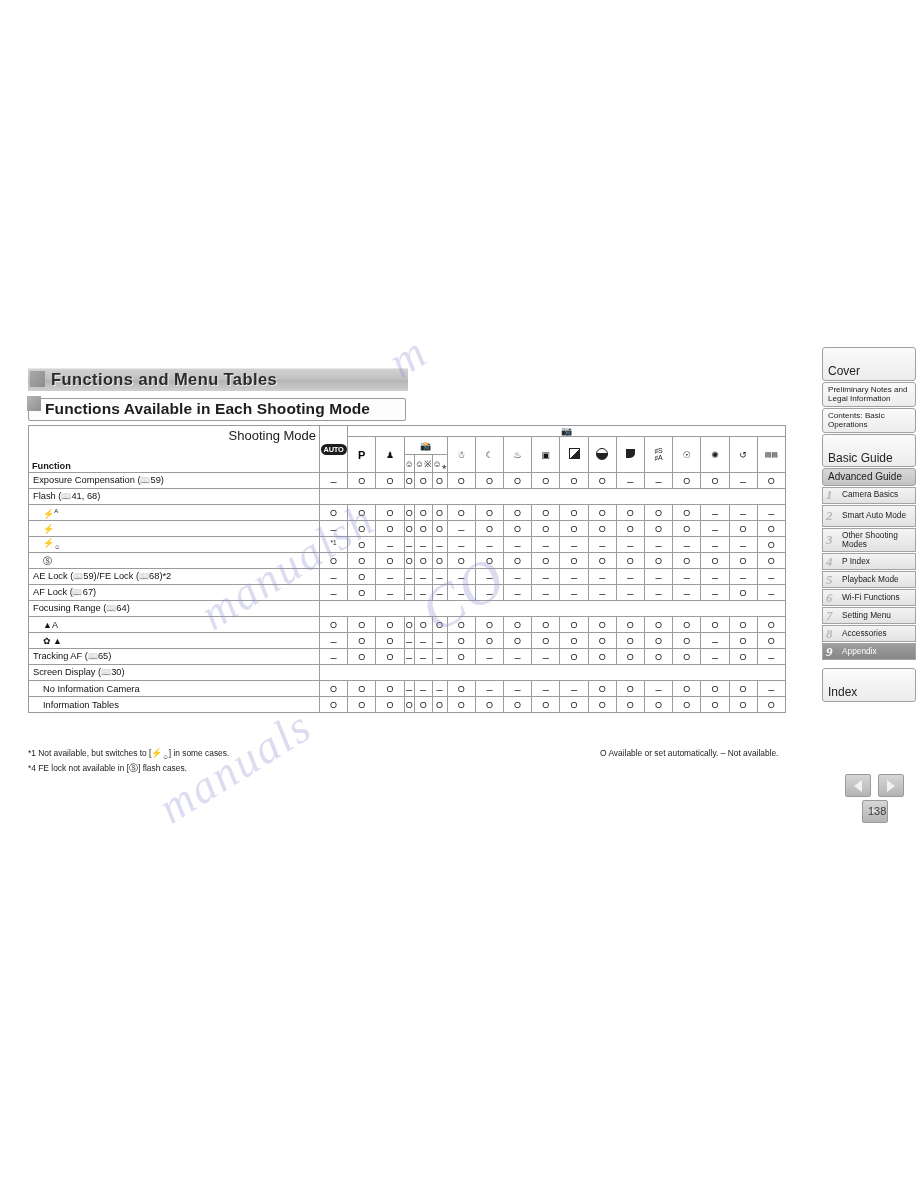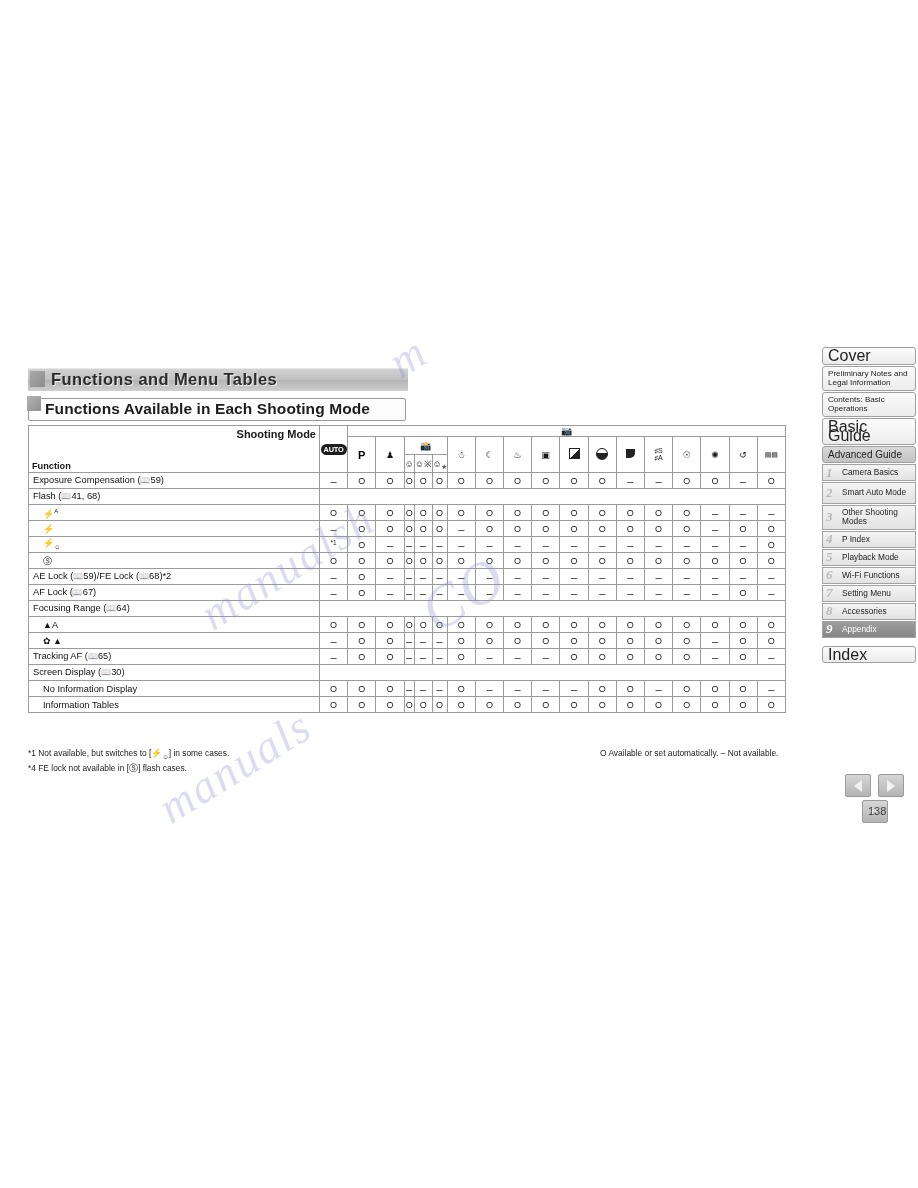--- a/index.html
+++ b/index.html
@@ -82,21 +82,21 @@
   
   .corner{
     width:290px;height:44px;
     position:relative;
     background:
       linear-gradient(to bottom right, #e9e9e9 0%, #e9e9e9 49.6%, #ffffff 49.6%, #ffffff 50.6%, #f6f6f6 50.6%, #f6f6f6 100%);
     border:1px solid #9b9b9b !important;
   }
   .corner .shoot{
     position:absolute;right:3px;top:2px;
-    font-size:11px;font-weight:bold;color:#1a1a1a;
+    font-size:13px;font-weight:normal;color:#1a1a1a;
   }
   .corner .func{
     position:absolute;left:3px;bottom:1px;
     font-size:9.2px;font-weight:bold;color:#1a1a1a;
   }
 
   
   .hcell{
     width:27.2px;height:44px;
     text-align:center;
@@ -152,21 +152,21 @@
     border-radius:3px;
     background:linear-gradient(to bottom,#fbfbfb,#ececec);
     margin-bottom:1px;
     font-size:8.1px;
     color:#222;
     padding:2px 3px 2px 5px;
     line-height:9.5px;
     min-height:13px;
   }
   .nav-item.two{min-height:22px;}
-  .nav-item.big{font-size:16px;padding:3px 3px 3px 5px;min-height:16px;}
+  .nav-item.big{font-size:12px;padding:19px 3px 3px 5px;min-height:16px;}
   .nav-item.adv{
     font-size:10px;padding:3px 3px 3px 5px;min-height:17px;
     background:linear-gradient(to bottom,#d8d8d8,#c2c2c2);
   }
   .nav-chap{
     position:relative;box-sizing:border-box;
     border:1px solid #a3a3a3;
     background:linear-gradient(to bottom,#f4f4f4,#e2e2e2);
     margin-bottom:1px;
     min-height:17px;
@@ -498,21 +498,21 @@
           <td class="dcell">O</td>
           <td class="dcell dash">–</td>
           <td class="dcell">O</td>
           <td class="dcell dash">–</td>
         </tr>
         <tr>
           <td class="lbl">Screen Display (<span class="ic" style="font-size:8px;color:#9a9a9a">📖</span>30)</td>
           <td colspan="18" class="dcell"></td>
         </tr>
         <tr>
-          <td class="lbl indent">No Information Display</td>
+          <td class="lbl indent">No Information Camera</td>
           <td class="dcell">O</td>
           <td class="dcell">O</td>
           <td class="dcell">O</td>
           <td class="dcell dash">–</td>
           <td class="dcell dash">–</td>
           <td class="dcell dash">–</td>
           <td class="dcell">O</td>
           <td class="dcell dash">–</td>
           <td class="dcell dash">–</td>
           <td class="dcell dash">–</td>

